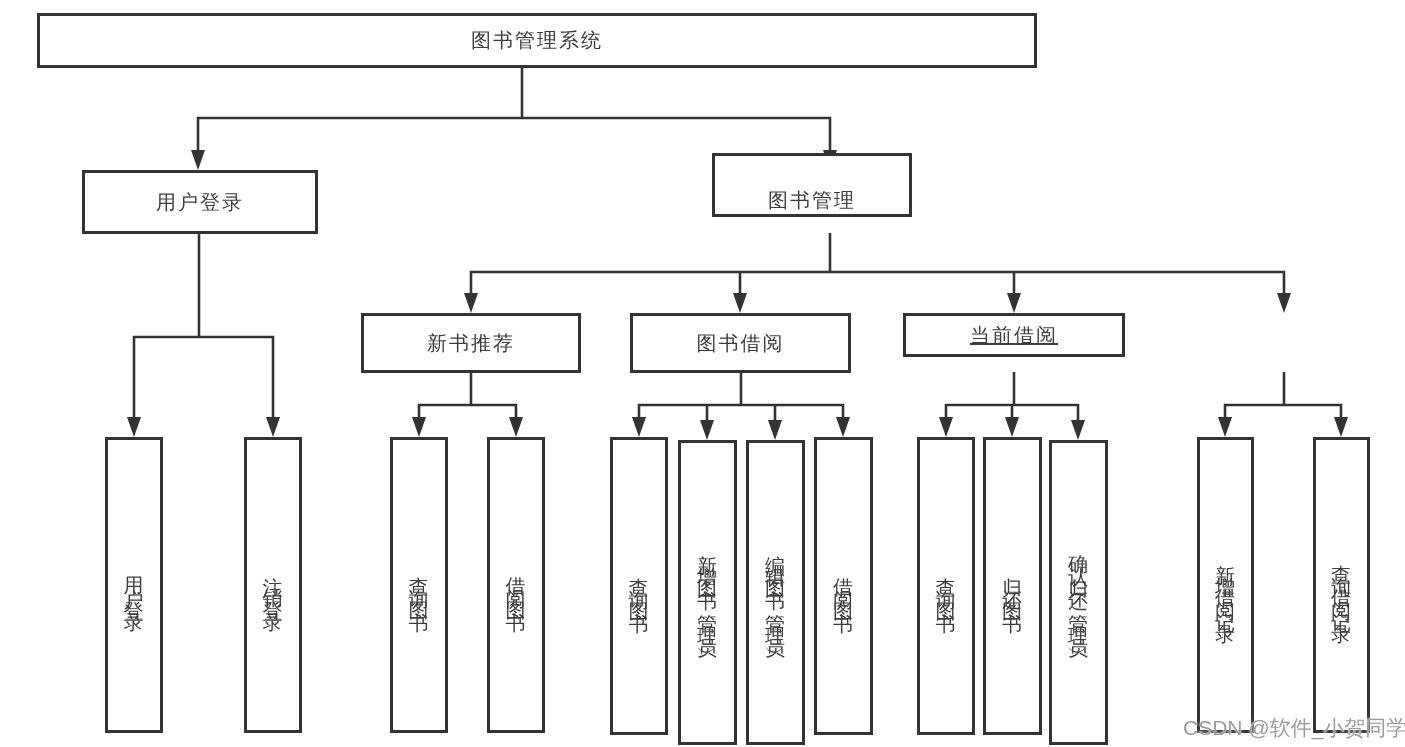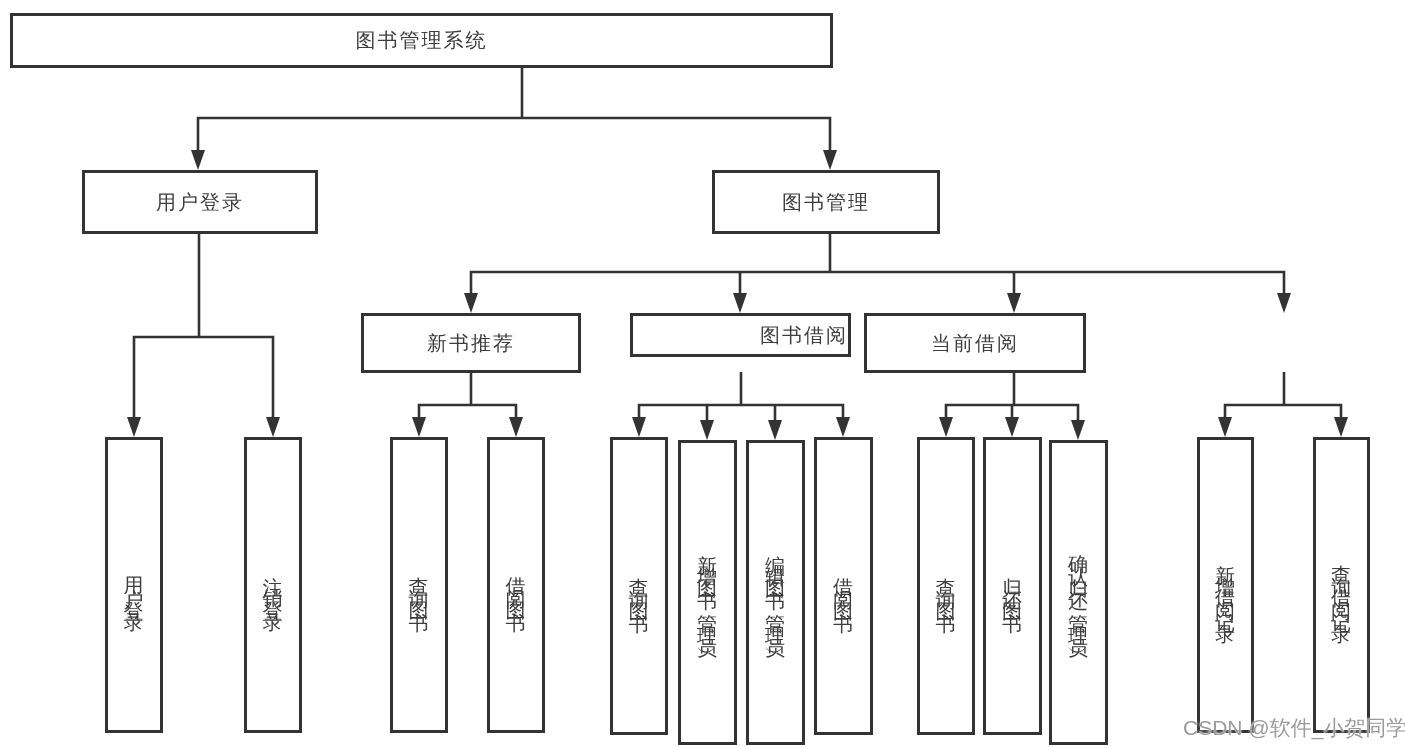--- a/index.html
+++ b/index.html
@@ -103,45 +103,45 @@
       <polygon points="768,420 782,420 775,440"></polygon>
       <polygon points="836,417 850,417 843,437"></polygon>
       <polygon points="939,417 953,417 946,437"></polygon>
       <polygon points="1005,417 1019,417 1012,437"></polygon>
       <polygon points="1071,420 1085,420 1078,440"></polygon>
       <polygon points="1218,417 1232,417 1225,437"></polygon>
       <polygon points="1334,417 1348,417 1341,437"></polygon>
     </g>
   </svg>
 
-  <div class="box" style="left:10px; top:13px; width:823px; height:55px;">
+  <div class="box" style="left:37px; top:13px; width:1000px; height:55px;">
     <span class="hlabel">图书管理系统</span>
   </div>
 
   <div class="box" style="left:82px; top:170px; width:236px; height:64px;">
     <span class="hlabel">用户登录</span>
   </div>
-  <div class="box" style="left:712px; top:170px; width:228px; height:64px;">
+  <div class="box" style="left:712px; top:153px; width:200px; height:64px;align-items:flex-end;">
     <span class="hlabel">图书管理</span>
   </div>
 
   <div class="box leaf" style="left:105px; top:437px; width:58px; height:296px;">
     <span class="vlabel">用户登录</span>
   </div>
   <div class="box leaf" style="left:244px; top:437px; width:58px; height:296px;">
     <span class="vlabel">注销登录</span>
   </div>
 
   <div class="box" style="left:361px; top:313px; width:220px; height:60px;font-family:Liberation Mono, monospace;">
     <span class="hlabel">新书推荐</span>
   </div>
-  <div class="box" style="left:630px; top:313px; width:221px; height:44px;justify-content:flex-end;">
+  <div class="box" style="left:630px; top:313px; width:221px; height:60px;">
     <span class="hlabel">图书借阅</span>
   </div>
-  <div class="box" style="left:864px; top:313px; width:222px; height:60px;">
+  <div class="box" style="left:903px; top:313px; width:222px; height:44px;text-decoration:underline;">
     <span class="hlabel">当前借阅</span>
   </div>
 
   <div class="box leaf" style="left:390px; top:437px; width:58px; height:296px;">
     <span class="vlabel">查询图书</span>
   </div>
   <div class="box leaf" style="left:487px; top:437px; width:58px; height:296px;">
     <span class="vlabel">借阅图书</span>
   </div>
 

